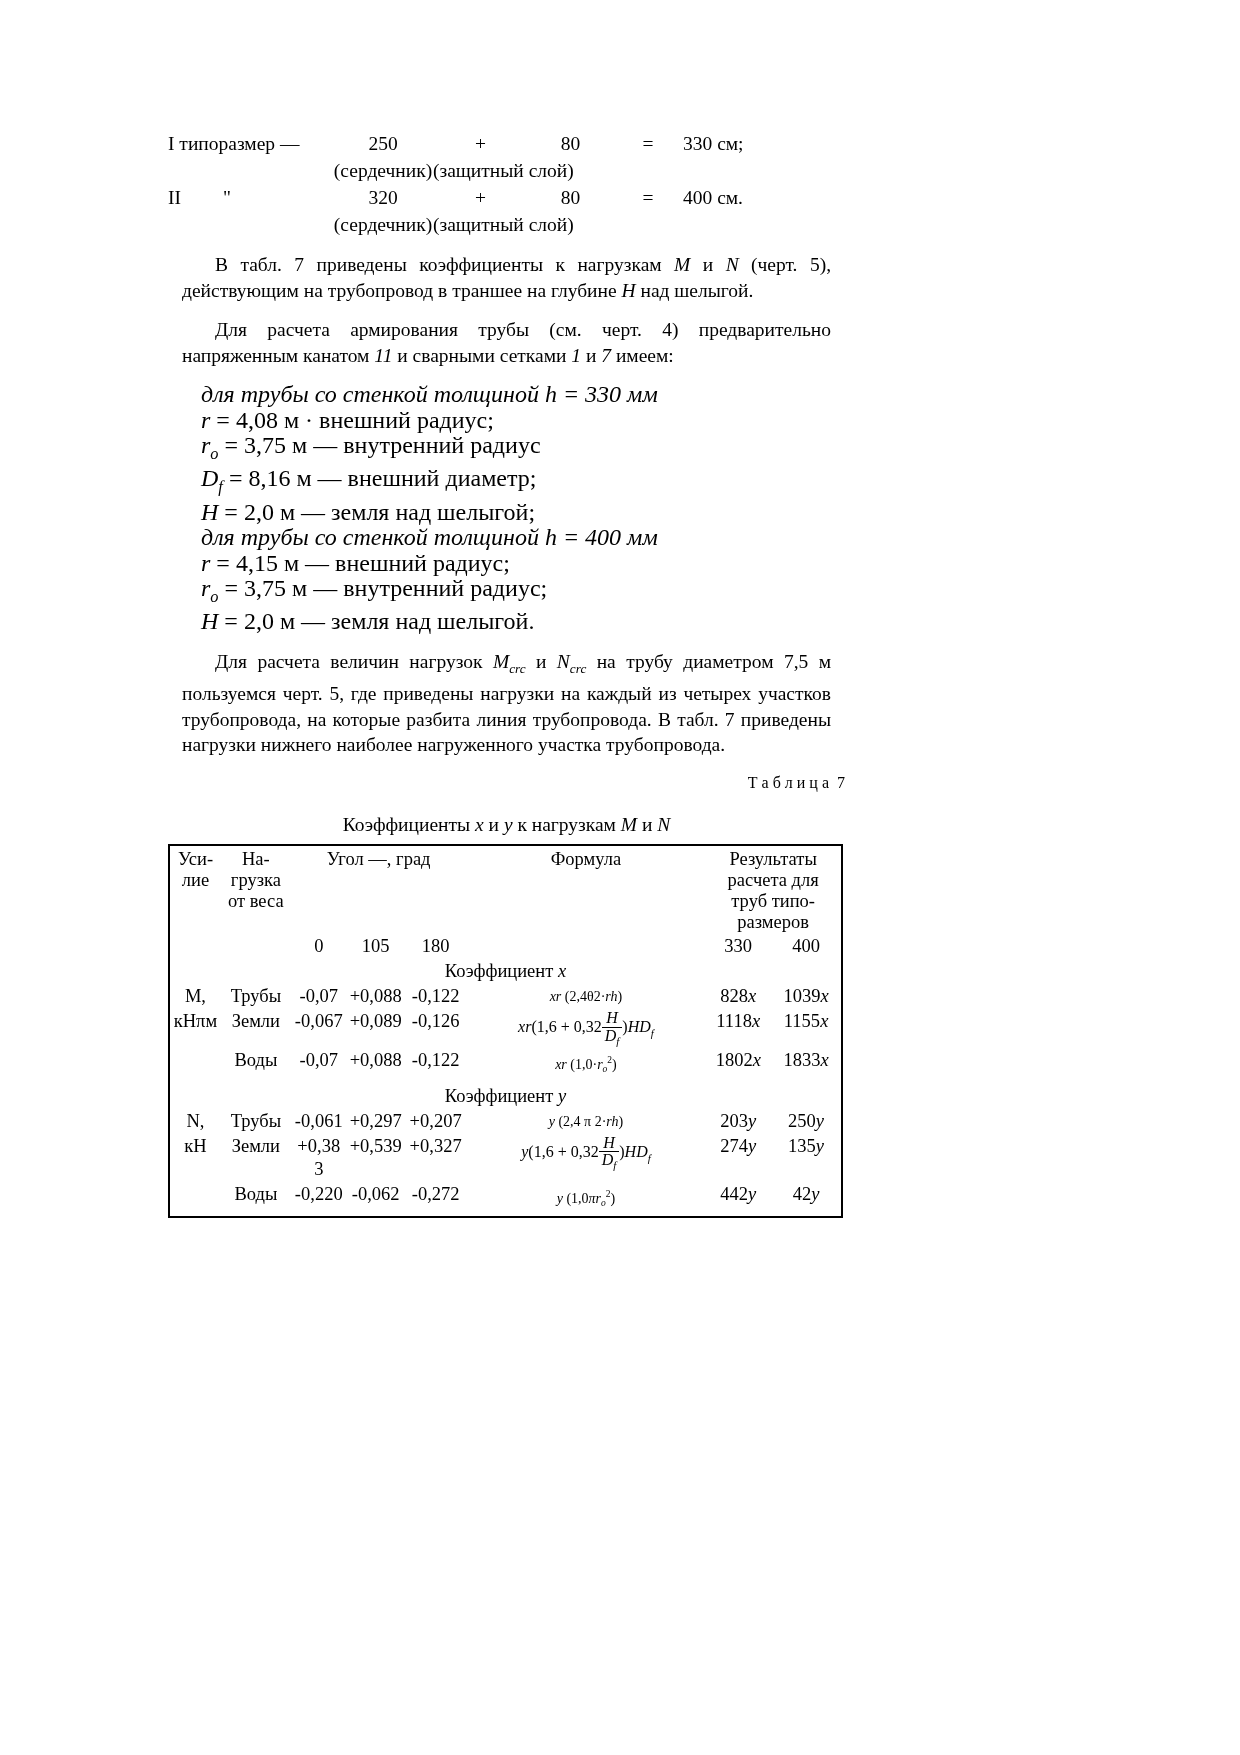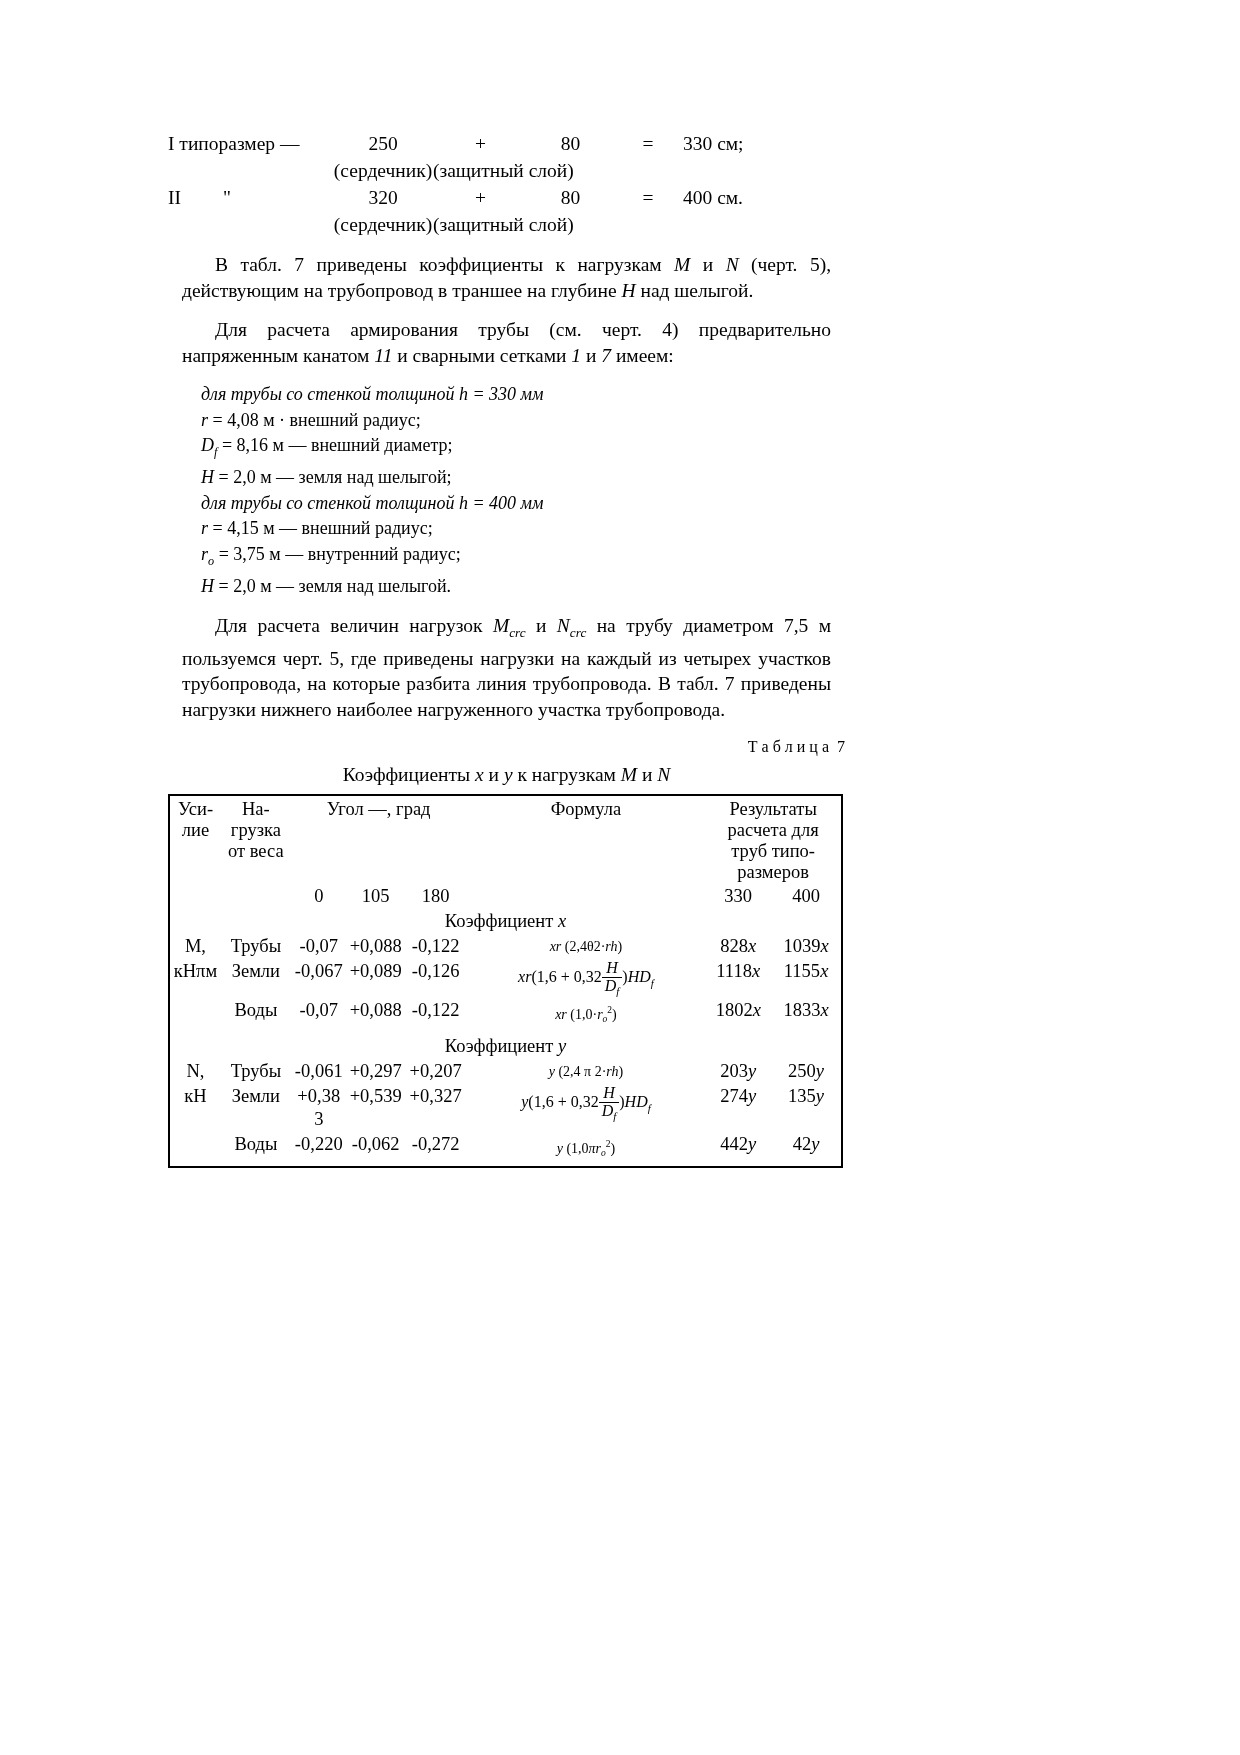--- a/index.html
+++ b/index.html
@@ -13,28 +13,28 @@
   .eq-a{width:165px;padding-left:27px;text-align:left;}
   .eq-b{width:100px;text-align:center;}
   .eq-c{width:95px;text-align:center;}
   .eq-d{width:85px;text-align:center;}
   .eq-e{width:70px;text-align:center;}
   .eq-f{text-align:left;padding-left:25px;}
   .ditto{display:inline-block;margin-left:42px;}
 
   
   .para{font-size:19.5px;line-height:25.5px;text-align:justify;text-indent:33px;margin:14px;}
-  .defline{font-size:18px;line-height:25.5px;padding-left:33px;margin:0;}
+  .defline{font-size:24px;line-height:25.5px;padding-left:33px;margin:0;}
   .it{font-style:italic;}
   sub{font-size:68%;}
   sup{font-size:68%;}
 
   
   .tbl-label{margin-top:16px;font-size:16px;text-align:right;white-space:pre;}
-  .tbl-caption{margin-top:8px;font-size:19.5px;text-align:center;}
+  .tbl-caption{margin-top:22px;font-size:19.5px;text-align:center;}
 
   
   .data-table{width:675px;margin-top:8px;border:2px solid #000;border-collapse:collapse;
               font-size:18.5px;}
   .data-table td{padding:1px 0;text-align:center;vertical-align:top;white-space:pre-line;
                  line-height:23px;}
   .data-table .hdr{line-height:21px;vertical-align:top;padding-top:3px;}
   .data-table .subhdr td{line-height:22px;}
   .section-row td{line-height:24px;}
   .c-force{width:52px;}
@@ -89,20 +89,21 @@
       <td class="eq-f"></td>
     </tr>
   </tbody>
     </table>
 
   <p class="para"><span>В табл. 7 приведены коэффициенты к нагрузкам </span><span class="it">М</span><span> и </span><span class="it">N</span><span> (черт. 5), действующим на трубопровод в траншее на глубине </span><span class="it">Н</span><span> над шелыгой.</span></p>
   <p class="para"><span>Для расчета армирования трубы (см. черт. 4) предварительно напряженным канатом </span><span class="it">11</span><span> и сварными сетками </span><span class="it">1</span><span> и </span><span class="it">7</span><span> имеем:</span></p>
 
   <div class="defline"><span class="it">для трубы со стенкой толщиной h = 330 мм</span></div>
   <div class="defline"><span class="it">r</span><span> = 4,08 м · внешний радиус;</span></div>
+  <div class="defline"><span class="it">r</span><sub class="it">o</sub><span> = 3,75 м — внутренний радиус</span></div>
   <div class="defline"><span class="it">D</span><sub class="it">f</sub><span> = 8,16 м — внешний диаметр;</span></div>
   <div class="defline"><span class="it">Н</span><span> = 2,0 м — земля над шелыгой;</span></div>
   <div class="defline"><span class="it">для трубы со стенкой толщиной h = 400 мм</span></div>
   <div class="defline"><span class="it">r</span><span> = 4,15 м — внешний радиус;</span></div>
   <div class="defline"><span class="it">r</span><sub class="it">o</sub><span> = 3,75 м — внутренний радиус;</span></div>
   <div class="defline"><span class="it">Н</span><span> = 2,0 м — земля над шелыгой.</span></div>
 
   <p class="para"><span>Для расчета величин нагрузок </span><span class="it">М</span><sub class="it">crc</sub><span> и </span><span class="it">N</span><sub class="it">crc</sub><span> на трубу диаметром 7,5 м пользуемся черт. 5, где приведены нагрузки на каждый из четырех участков трубопровода, на которые разбита линия трубопровода. В табл. 7 приведены нагрузки нижнего наиболее нагруженного участка трубопровода.</span></p>
 
   <div class="tbl-label">Т а б л и ц а  7</div>

